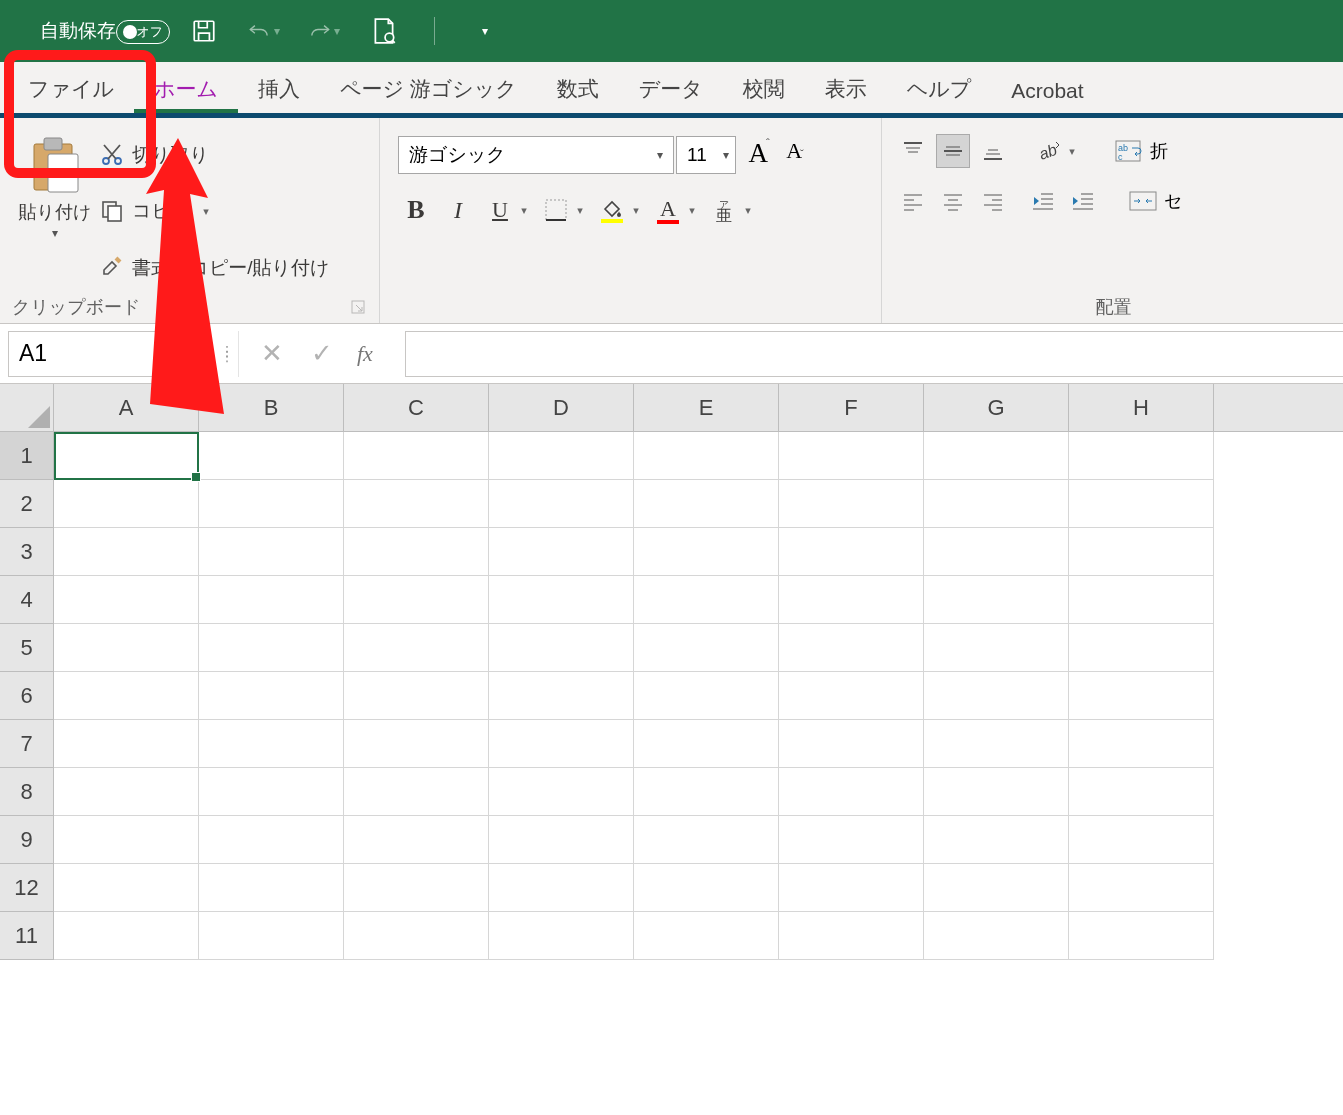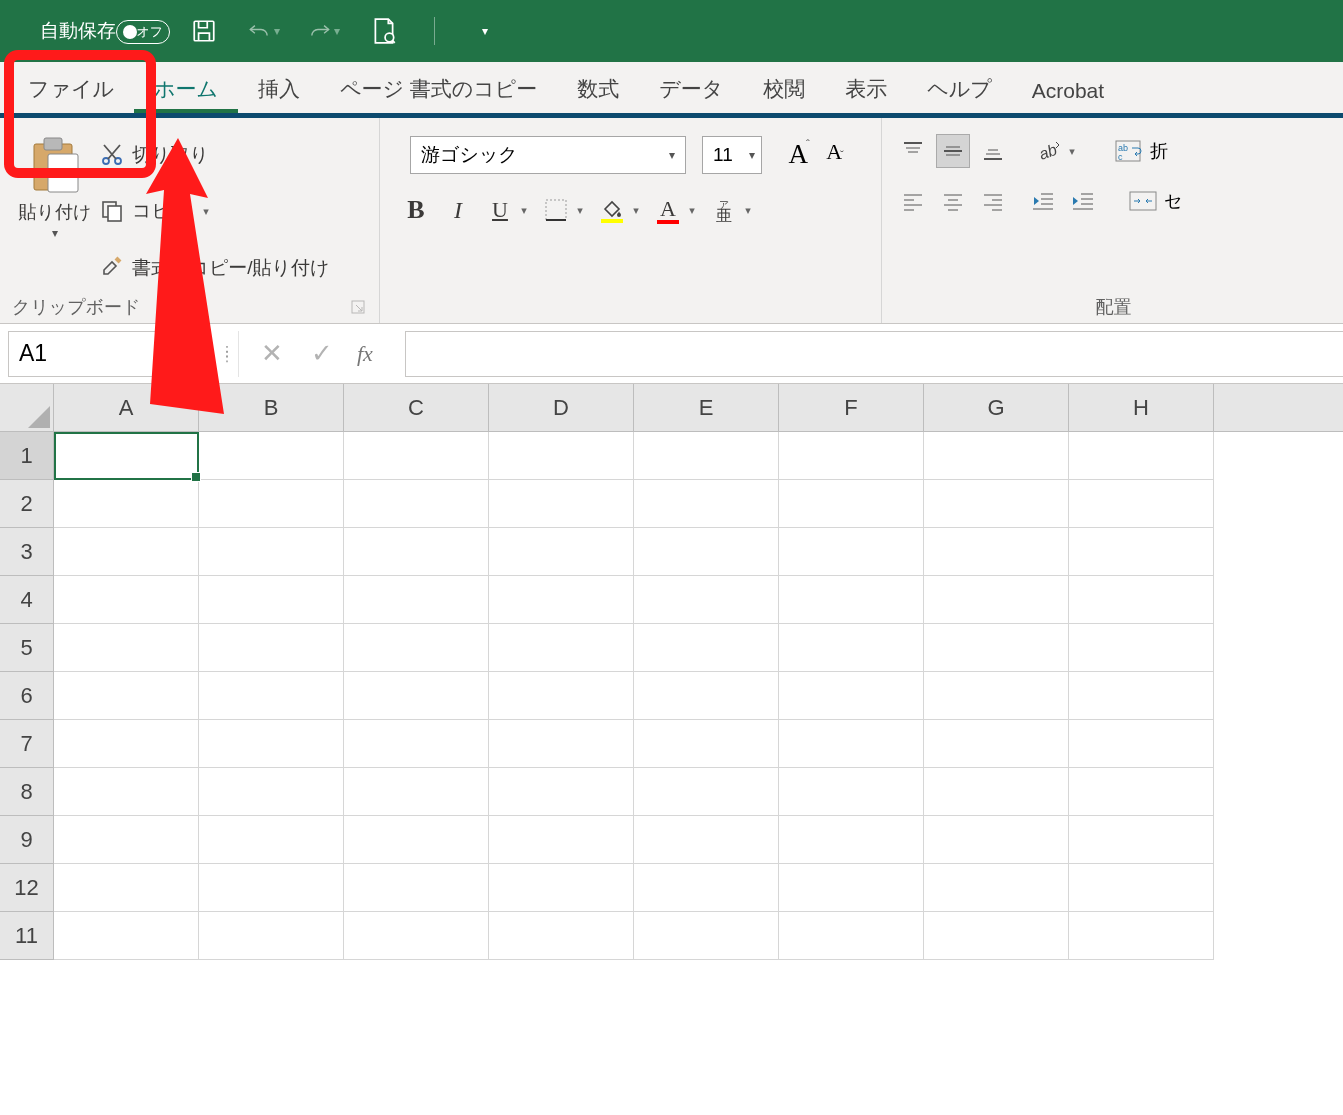--- a/index.html
+++ b/index.html
@@ -13,41 +13,41 @@
 .toggle-text { font-size: 13px; position: absolute; right: 6px; color: #fff; }
 .qat { display: flex; align-items: center; gap: 28px; }
 .qat-btn { width: 32px; height: 32px; display: flex; align-items: center; justify-content: center; color: #fff; cursor: pointer; }
 .qat-btn.dim { opacity: 0.55; }
 .qat svg { stroke: #fff; fill: none; }
 .qat-sep { width: 1px; height: 28px; background: rgba(255,255,255,0.4); margin: 0 6px; }
 
 
 .ribbon-tabs { background: #f3f2f1; height: 56px; display: flex; align-items: flex-end; padding: 0 8px; border-bottom: 5px solid #0c4a6e; }
 .tab { padding: 12px 20px 10px; font-size: 21px; color: #444; cursor: pointer; }
-.tab.active { color: #0f766e; font-weight: 500; border-bottom: 4px solid #217346; padding-bottom: 6px; }
+.tab.active { color: #a21caf; font-weight: 500; border-bottom: 4px solid #217346; padding-bottom: 6px; }
 
 
 .ribbon { background: #f3f2f1; height: 206px; display: flex; border-bottom: 1px solid #c8c6c4; position: relative; }
 .group { display: flex; flex-direction: column; padding: 6px 10px 2px 12px; border-right: 1px solid #d6d6d6; }
 .group-body { flex: 1; display: flex; }
 .group-label { font-size: 18px; color: #616161; text-align: center; padding: 4px 0 2px; display: flex; justify-content: center; align-items: center; gap: 14px; }
 .launcher { width: 14px; height: 14px; margin-left: auto; margin-right: 4px; opacity: 0.55; }
 
 
 .paste-col { display: flex; flex-direction: column; align-items: center; width: 86px; padding-top: 12px; }
 .paste-icon { width: 54px; height: 58px; position: relative; }
 .paste-label { font-size: 18px; color: #3b3a39; margin-top: 6px; }
 .paste-drop { margin-top: 2px; }
 .clip-col { display: flex; flex-direction: column; justify-content: space-around; padding: 8px 0 0 2px; gap: 10px; }
 .clip-item { display: flex; align-items: center; gap: 8px; font-size: 19px; color: #3b3a39; cursor: pointer; }
 .clip-item svg { flex-shrink: 0; }
 
 
 .font-group .group-body { flex-direction: column; padding: 12px 6px 0; gap: 18px; }
-.font-row1 { display: flex; align-items: center; gap: 16px; margin-left: 12px; }
+.font-row1 { display: flex; align-items: flex-start; gap: 2px; }
 .font-name { width: 276px; height: 38px; border: 1px solid #a6a6a6; background: #fff; font-size: 19px; padding: 0 10px; display: flex; align-items: center; justify-content: space-between; }
 .font-size { width: 60px; height: 38px; border: 1px solid #a6a6a6; background: #fff; font-size: 19px; padding: 0 6px 0 10px; display: flex; align-items: center; justify-content: space-between; }
 .size-adj { display: flex; gap: 0px; margin-left: 4px; }
 .size-btn { width: 36px; height: 36px; display: flex; align-items: baseline; justify-content: center; font-family: "Times New Roman", serif; cursor: pointer; padding-top: 2px; }
 .size-btn .big { font-size: 27px; }
 .size-btn .caret-up { font-size: 11px; position: relative; top: -16px; left: -2px; color: #333; }
 .size-btn .caret-dn { font-size: 11px; position: relative; top: -1px; left: -2px; color: #333; }
 .font-row2 { display: flex; align-items: center; gap: 10px; padding-left: 2px; }
 .font-btn { min-width: 32px; height: 36px; display: flex; align-items: center; justify-content: center; cursor: pointer; font-size: 22px; color: #3b3a39; }
 .font-btn.bold { font-weight: bold; font-family: "Times New Roman", serif; font-size: 26px; }
@@ -136,21 +136,21 @@
     </div>
     <div class="qat-sep"></div>
     <div class="qat-btn" style="font-size:12px;">▾</div>
   </div>
 </div>
 
 <div class="ribbon-tabs">
   <div class="tab">ファイル</div>
   <div class="tab active">ホーム</div>
   <div class="tab">挿入</div>
-  <div class="tab">ページ 書式のコピー</div>
+  <div class="tab">ページ 游ゴシック</div>
   <div class="tab">数式</div>
   <div class="tab">データ</div>
   <div class="tab">校閲</div>
   <div class="tab">表示</div>
   <div class="tab">ヘルプ</div>
   <div class="tab">Acrobat</div>
 </div>
 
 <div class="ribbon">
 

